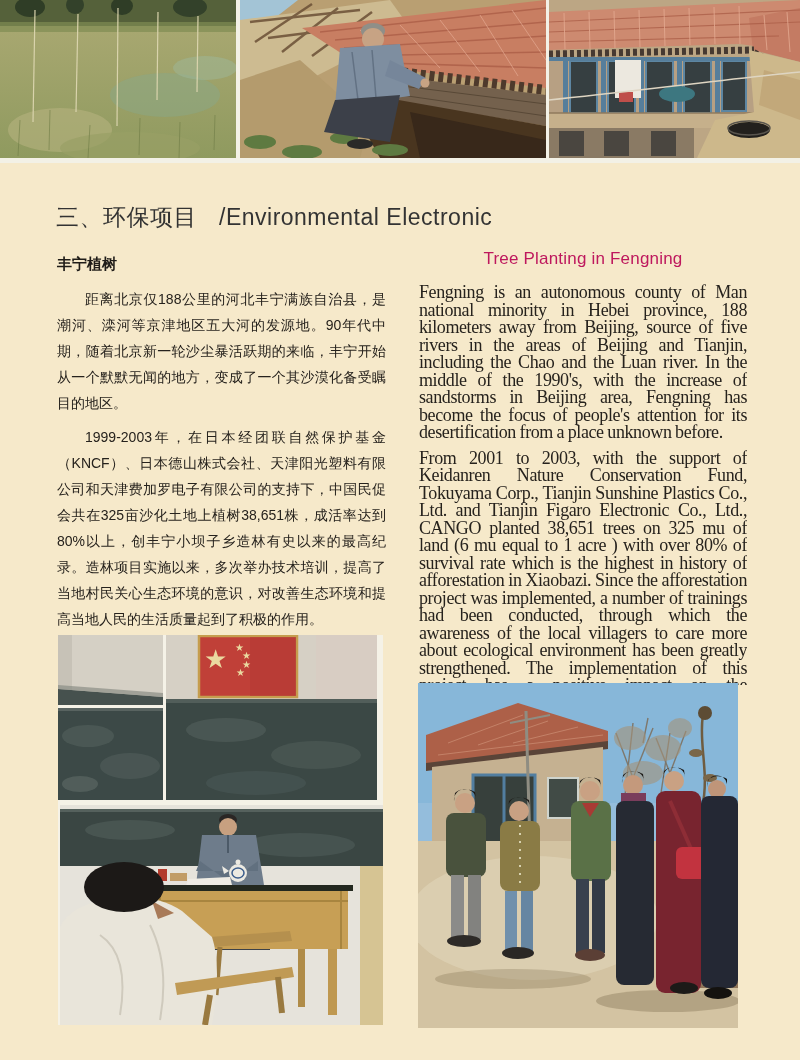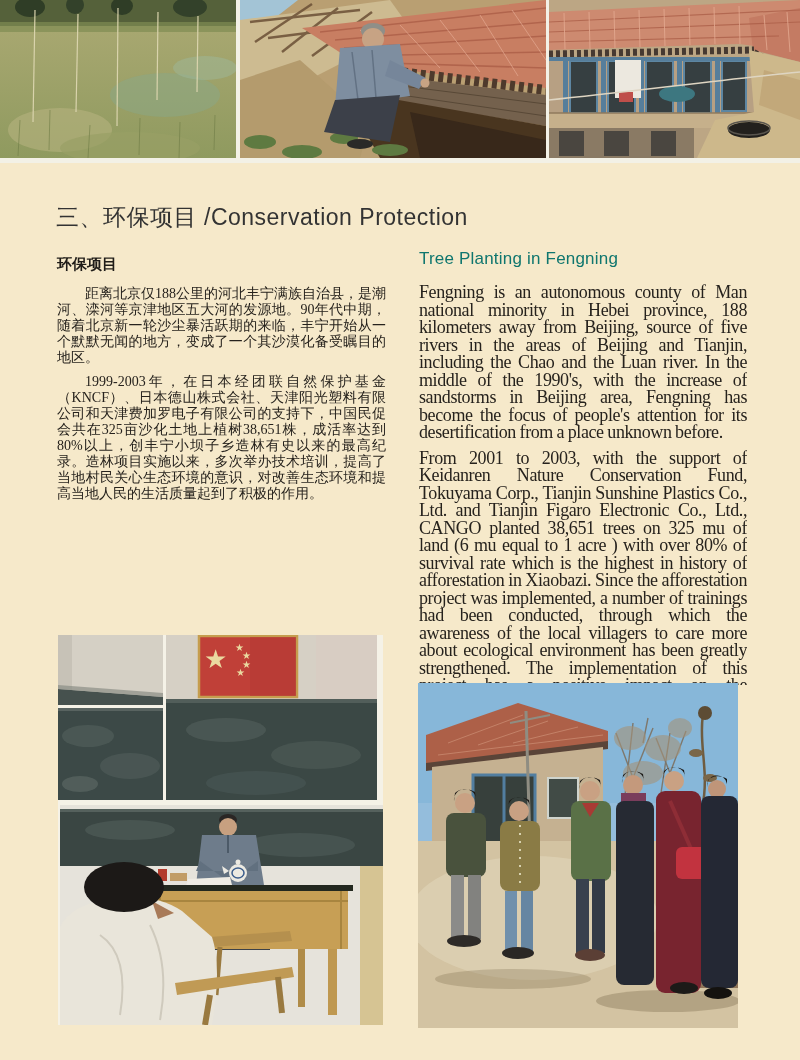--- a/index.html
+++ b/index.html
@@ -13,36 +13,37 @@
   .photo{position:absolute;top:0;height:158px;overflow:hidden;}
   .photo svg{display:block;width:100%;height:100%;}
   .p1{left:0;width:236px;}
   .p2{left:240px;width:306px;}
   .p3{left:549px;width:251px;}
   
   .title-row{
     position:absolute;left:56px;top:202px;white-space:nowrap;
     font-size:23px;color:#333;letter-spacing:.5px;
   }
-  .title-row .zh{margin-right:7px;}
+  .title-row .zh{margin-right:22px;}
   
   .col{position:absolute;color:#26221d;}
   .col-left{left:57px;top:255px;width:329px;}
   .col-right{left:419px;top:249px;width:328px;max-height:436px;overflow:hidden;}
   .col-left h3{
     margin:0 0 12px 0;font-size:15px;font-weight:bold;color:#1f1c18;
     font-family:"Liberation Sans","DejaVu Sans",sans-serif;
   }
   .col-right h3{
-    margin:0 0 15px 0;font-size:17px;font-weight:400;color:#0f766e;letter-spacing:.2px;
+    margin:0 0 15px 0;font-size:17px;font-weight:400;color:#be185d;letter-spacing:.2px;
     font-family:"Liberation Sans","DejaVu Sans",sans-serif;
+    text-align:center;
   }
   .col-left p{
-    margin:0 0 8px 0;font-size:14px;line-height:16px;text-align:justify;
-    text-indent:2em;font-family:Liberation Serif, serif;
+    margin:0 0 8px 0;font-size:14px;line-height:26px;text-align:justify;
+    text-indent:2em;font-family:Liberation Sans, sans-serif;
   }
   .col-right p{
     margin:0 0 8px 0;font-size:18px;line-height:17.5px;text-align:justify;
     letter-spacing:-0.4px;word-spacing:-0.5px;
     font-family:"Liberation Serif","DejaVu Serif",serif;
   }
   
   .collage-backdrop{position:absolute;left:58px;top:635px;width:325px;height:390px;background:#f5f2e7;}
   .cell{position:absolute;overflow:hidden;}
   .cell svg{display:block;width:100%;height:100%;}
@@ -208,25 +209,25 @@
         <polygon points="200,50 251,62 251,158 148,158 166,120 205,112" fill="#cdb88b"></polygon>
         <polygon points="215,70 251,80 251,120 210,105" fill="#c2a87a"></polygon>
         <ellipse cx="200" cy="130" rx="21" ry="8" fill="#22201d"></ellipse>
         <ellipse cx="200" cy="128" rx="21" ry="7" fill="none" stroke="#59554e" stroke-width="1.5"></ellipse>
         <path d="M0,100 C80,92 170,80 251,72" stroke="#ded5c2" stroke-width="1.5" fill="none"></path>
       </svg>
     </div>
   </div>
 
   <div class="title-row">
-    <span class="zh">三、环保项目</span><span class="en">/Conservation Protection</span>
+    <span class="zh">三、环保项目</span><span class="en">/Environmental Electronic</span>
   </div>
 
   <div class="col col-left">
-    <h3>环保项目</h3>
+    <h3>丰宁植树</h3>
     <p>距离北京仅188公里的河北丰宁满族自治县，是潮河、滦河等京津地区五大河的发源地。90年代中期，随着北京新一轮沙尘暴活跃期的来临，丰宁开始从一个默默无闻的地方，变成了一个其沙漠化备受瞩目的地区。</p>
     <p>1999-2003年，在日本经团联自然保护基金（KNCF）、日本德山株式会社、天津阳光塑料有限公司和天津费加罗电子有限公司的支持下，中国民促会共在325亩沙化土地上植树38,651株，成活率达到80%以上，创丰宁小坝子乡造林有史以来的最高纪录。造林项目实施以来，多次举办技术培训，提高了当地村民关心生态环境的意识，对改善生态环境和提高当地人民的生活质量起到了积极的作用。</p>
   </div>
 
   <div class="col col-right">
     <h3>Tree Planting in Fengning</h3>
     <p>Fengning is an autonomous county of Man national minority in Hebei province, 188 kilometers away from Beijing, source of five rivers in the areas of Beijing and Tianjin, including the Chao and the Luan river. In the middle of the 1990's, with the increase of sandstorms in Beijing area, Fengning has become the focus of people's attention for its desertification from a place unknown before.</p>
     <p>From 2001 to 2003, with the support of Keidanren Nature Conservation Fund, Tokuyama Corp., Tianjin Sunshine Plastics Co., Ltd. and Tianjin Figaro Electronic Co., Ltd., CANGO planted 38,651 trees on 325 mu of land (6 mu equal to 1 acre ) with over 80% of survival rate which is the highest in history of afforestation in Xiaobazi. Since the afforestation project was implemented, a number of trainings had been conducted, through which the awareness of the local villagers to care more about ecological environment has been greatly strengthened. The implementation of this project has a positive impact on the improvement of the environment and enhanced the quality of the local people's life.</p>
   </div>
 

